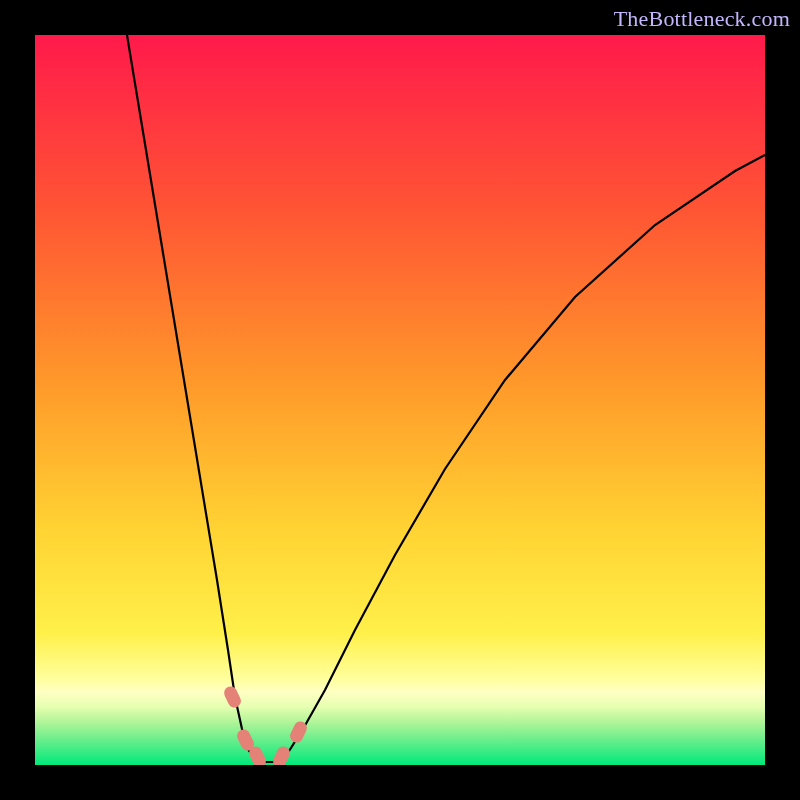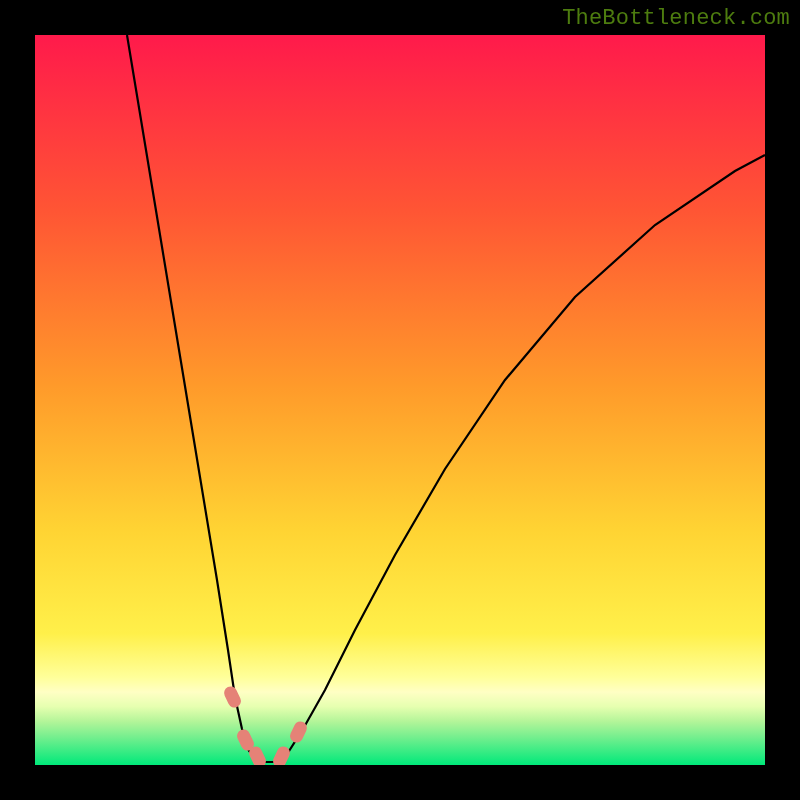--- a/index.html
+++ b/index.html
@@ -19,23 +19,23 @@
     overflow: hidden;
   }
   .gradient {
     position: absolute;
     left: 0; top: 0; width: 100%; height: 100%;
   }
   .watermark {
     position: absolute;
     top: 6px;
     right: 10px;
-    font-family: Liberation Mono, monospace;
+    font-family: Liberation Serif, serif;
     font-size: 22px;
-    color: #4d7c0f;
+    color: #c4b5fd;
     letter-spacing: 0.2px;
     margin-left: 21px;
   }
   svg.curve {
     position: absolute;
     left: 0; top: 0;
   }
   .marker {
     position: absolute;
     width: 13px;

